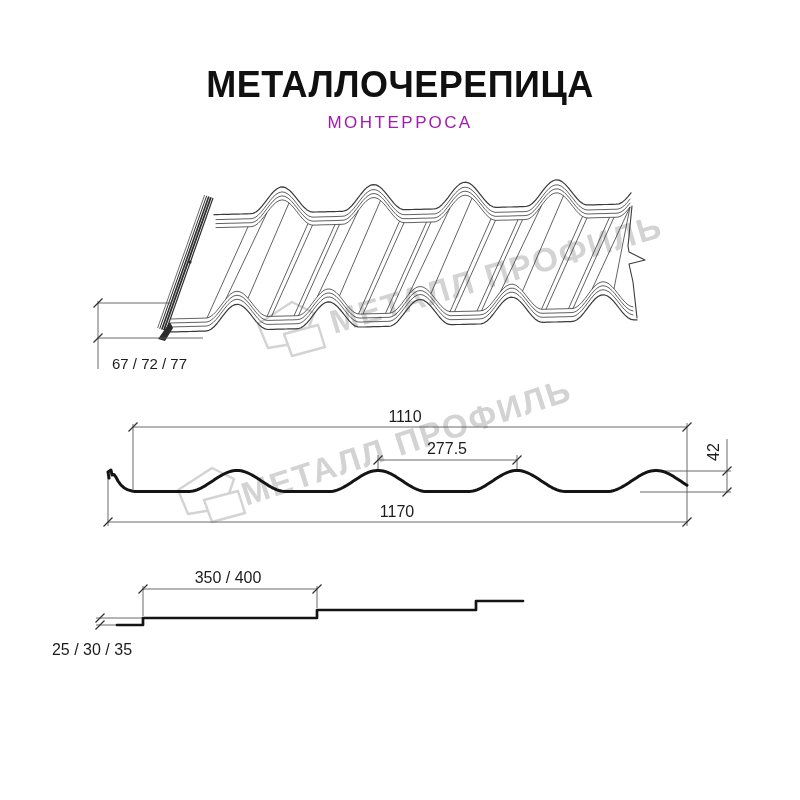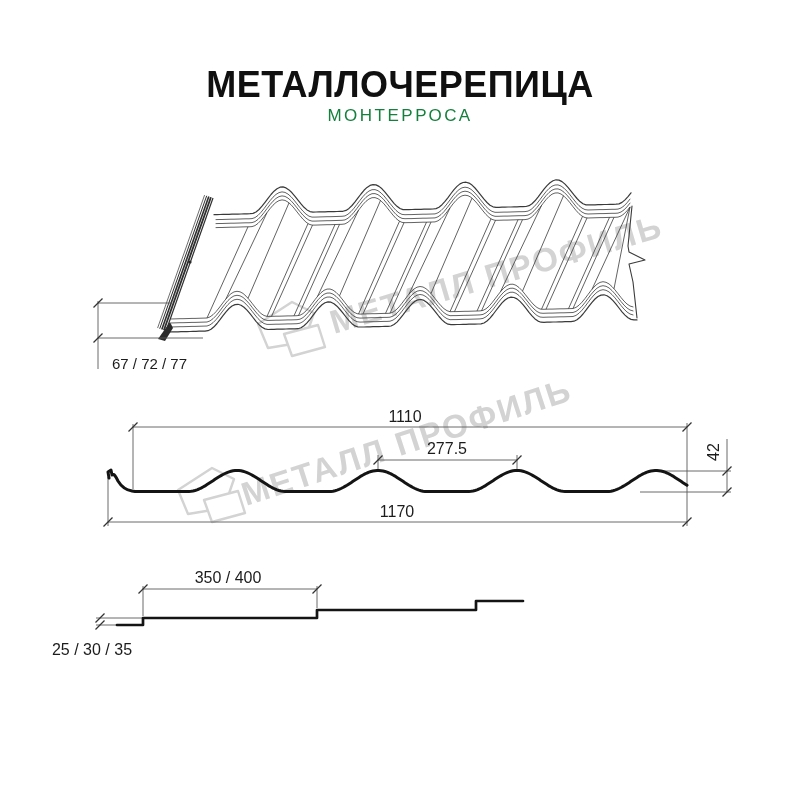--- a/index.html
+++ b/index.html
@@ -5,21 +5,21 @@
   html,body{margin:0;padding:0;background:#ffffff;}
   .page{
     position:relative;width:744px;height:800px;background:#ffffff;
     font-family:"Liberation Sans","DejaVu Sans",sans-serif;overflow:hidden;
   }
   .titleblock{position:absolute;top:0;left:0;width:800px;text-align:center;}
   .title{
     margin-top:64px;font-size:36px;font-weight:800;letter-spacing:.5px;color:#101010;
   }
   .subtitle{
-    font-size:17px;font-weight:500;letter-spacing:2.5px;color:#15803d;
+    margin-top:7px;font-size:17px;font-weight:500;letter-spacing:2.5px;color:#a21caf;
   }
   svg{position:absolute;top:0;left:0;}
   svg text{font-family:"Liberation Sans","DejaVu Sans",sans-serif;fill:#1c1c1c;}
   .dimtxt{font-size:16px;}
   .dimtxt-s{font-size:15px;}
   .wmtxt{font-size:33px;font-weight:700;letter-spacing:2px;fill:#d3d3d3;}
   .wmshape{fill:#ffffff;stroke:#d3d3d3;stroke-width:2.4;stroke-linejoin:round;}
 </style>
 </head>
 <body>

